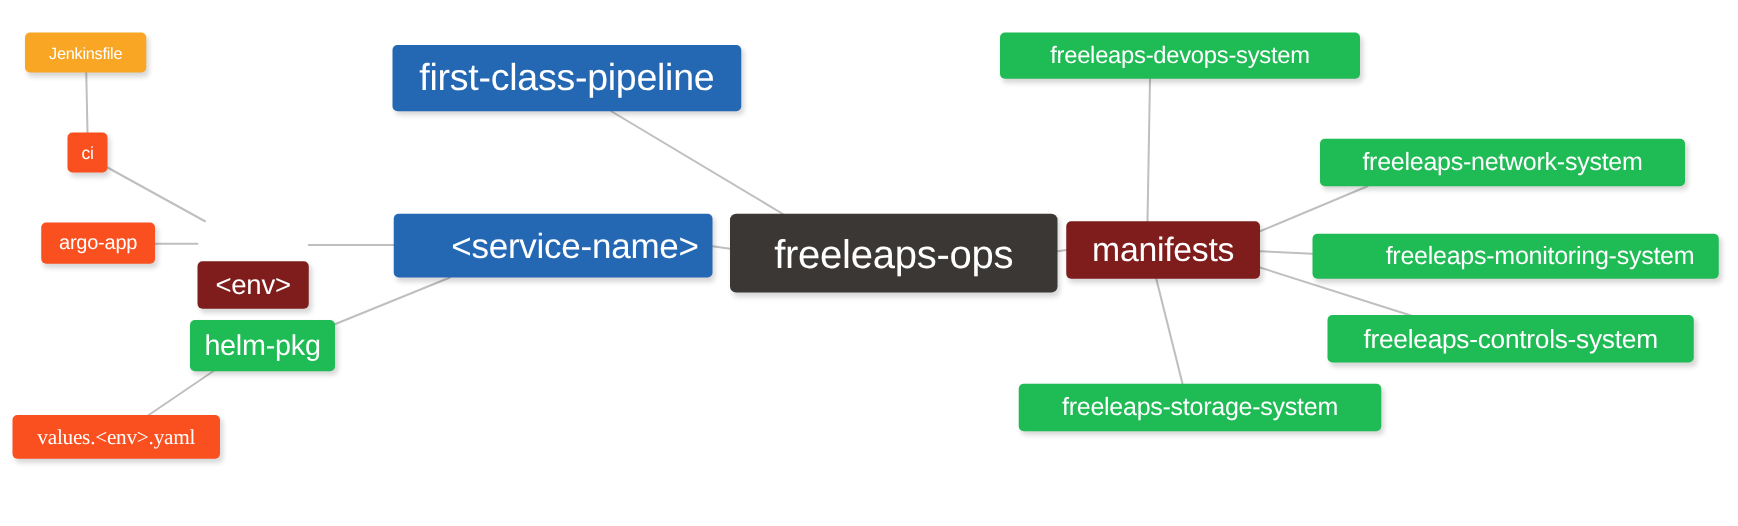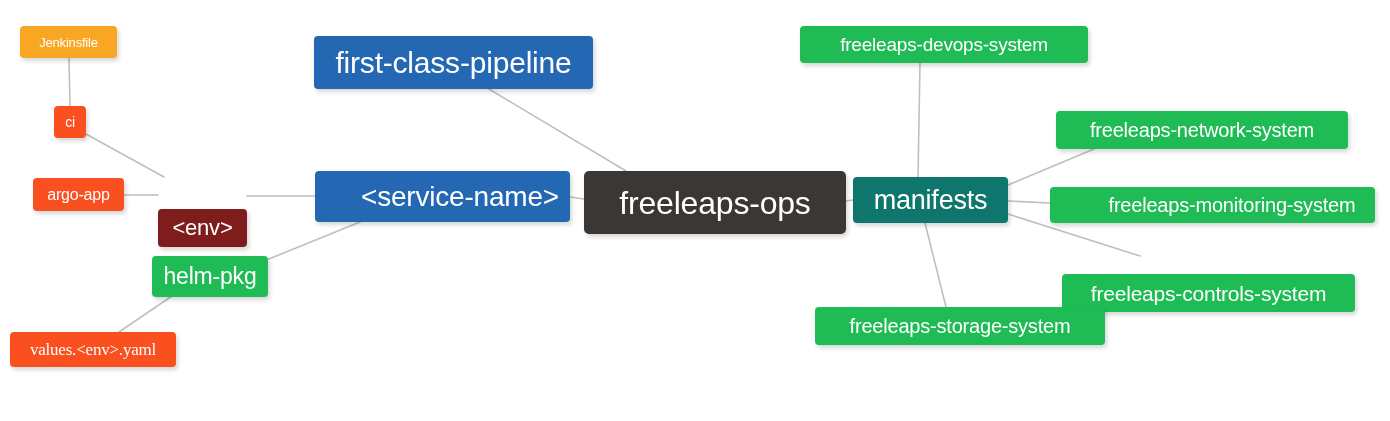--- a/index.html
+++ b/index.html
@@ -81,37 +81,37 @@
     </div>
     <div class="node" style="left: 314px; top: 36px; width: 279px; height: 53px; background: rgb(36, 104, 180); font-size: 30px;">
       <span>first-class-pipeline</span>
     </div>
     <div class="node" style="left: 315px; top: 171px; width: 255px; height: 51px; background: rgb(36, 104, 180); font-size: 28px; padding-left: 44px;">
       <span>&lt;service-name&gt;</span>
     </div>
     <div class="node root" style="left: 584px; top: 171px; width: 262px; height: 63px; background: rgb(59, 55, 52); font-size: 32px;">
       <span>freeleaps-ops</span>
     </div>
-    <div class="node" style="left: 853px; top: 177px; width: 155px; height: 46px; background: #0f766e; font-size: 27px;">
+    <div class="node" style="left: 853px; top: 177px; width: 155px; height: 46px; background: #7f1d1d; font-size: 27px;">
       <span>manifests</span>
     </div>
     <div class="node" style="left: 152px; top: 256px; width: 116px; height: 41px; background: rgb(31, 187, 85); font-size: 23px;">
       <span>helm-pkg</span>
     </div>
     <div class="node" style="left: 10px; top: 332px; width: 166px; height: 35px; background: rgb(250, 79, 30); font-size: 17px; font-family: Liberation Serif, serif;">
       <span>values.&lt;env&gt;.yaml</span>
     </div>
     <div class="node" style="left: 800px; top: 26px; width: 288px; height: 37px; background: rgb(31, 187, 85); font-size: 19px; text-align: center;">
       <span>freeleaps-devops-system</span>
     </div>
     <div class="node" style="left: 1056px; top: 111px; width: 292px; height: 38px; background: rgb(31, 187, 85); font-size: 20px;">
       <span>freeleaps-network-system</span>
     </div>
     <div class="node" style="left: 1050px; top: 187px; width: 325px; height: 36px; background: rgb(31, 187, 85); font-size: 20px; padding-left: 48px;">
       <span>freeleaps-monitoring-system</span>
     </div>
-    <div class="node" style="left: 1062px; top: 252px; width: 293px; height: 38px; background: rgb(31, 187, 85); font-size: 21px; margin-top: 22px;">
+    <div class="node" style="left: 1062px; top: 252px; width: 293px; height: 38px; background: rgb(31, 187, 85); font-size: 21px;">
       <span>freeleaps-controls-system</span>
     </div>
     <div class="node" style="left: 815px; top: 307px; width: 290px; height: 38px; background: rgb(31, 187, 85); font-size: 20px; justify-content: center;">
       <span>freeleaps-storage-system</span>
     </div>
   </div>
 
 </body></html>

